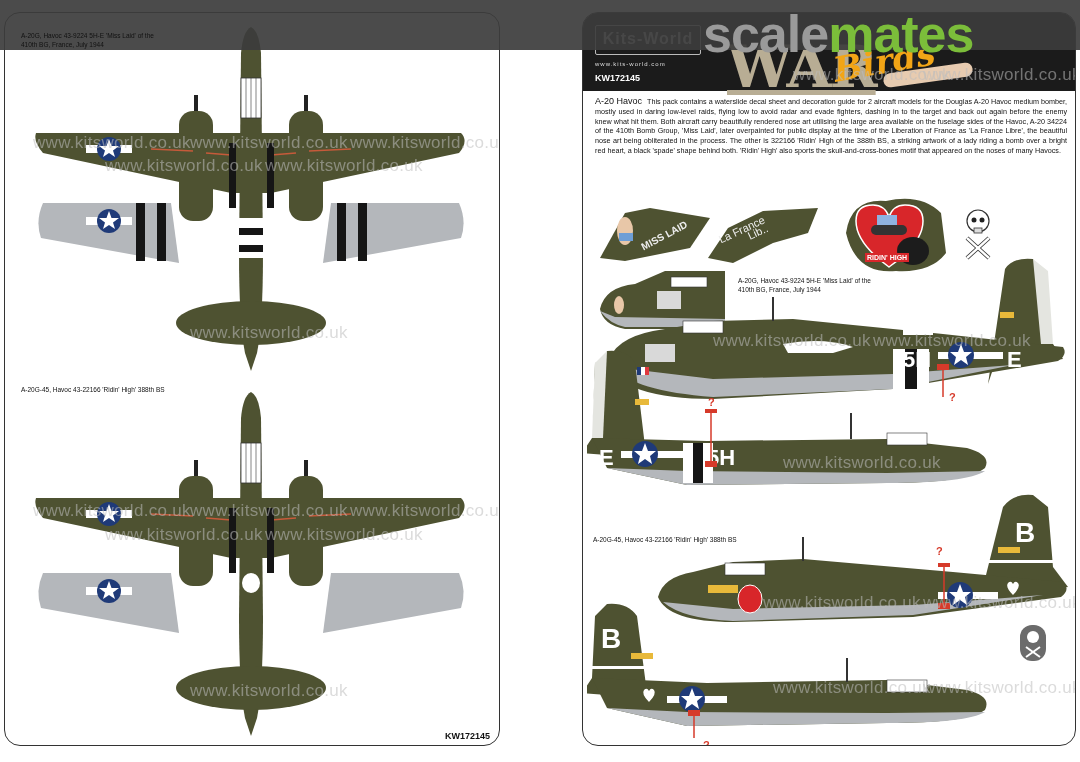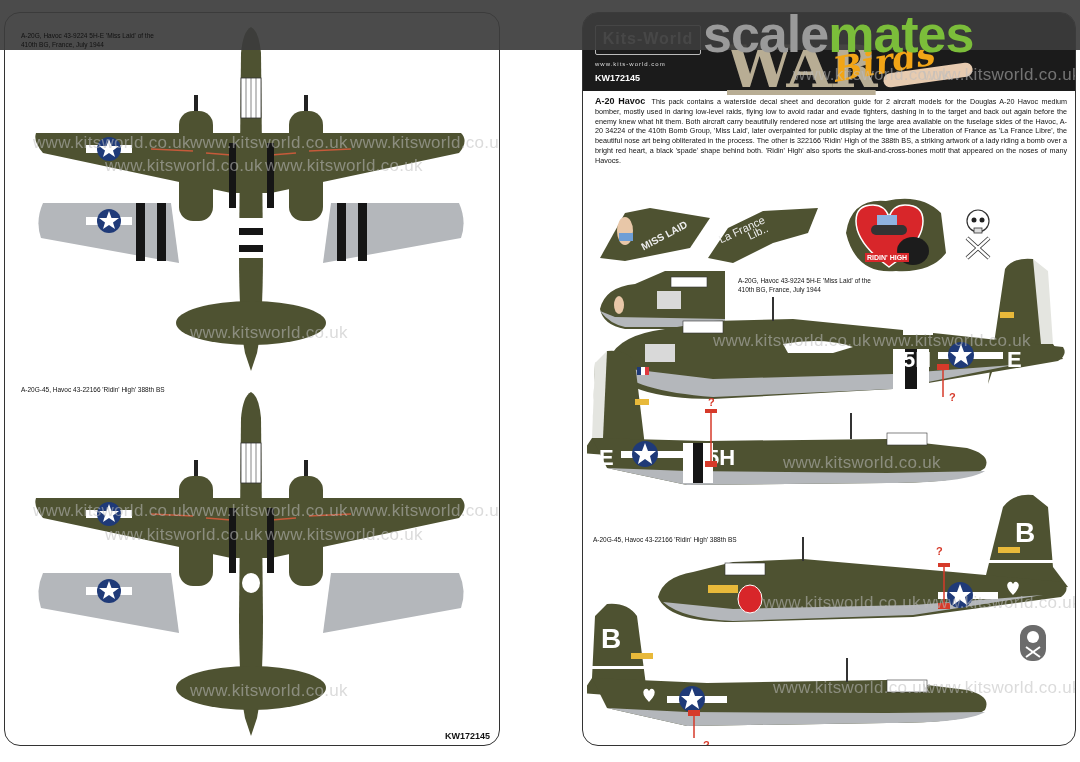--- a/index.html
+++ b/index.html
@@ -23,21 +23,21 @@
   .kw-url { position: absolute; left: 12px; top: 48px; font-size: 6px; color: #ddd; letter-spacing: 1px; }
   .kw-code { position: absolute; left: 12px; top: 60px; font-size: 9px; font-weight: bold; color: #fff; }
   .warbirds-war { position: absolute; left: 144px; top: 20px; font-size: 58px; font-weight: bold; color: #b8ad94; font-family: "DejaVu Serif", serif; letter-spacing: -2px; text-decoration: underline; }
   .warbirds-birds { position: absolute; left: 250px; top: 28px; font-size: 34px; font-style: italic; font-weight: bold; color: #f2a516; font-family: "DejaVu Serif", serif; transform: rotate(-10deg); }
   .pinup-deco { position: absolute; left: 300px; top: 55px; width: 90px; height: 14px; background: #e7cbb0; border-radius: 8px; transform: rotate(-8deg); }
   .scalemates { position: absolute; left: 703px; top: 4px; font-size: 52px; font-weight: bold; z-index: 20; letter-spacing: -1px; }
   .scalemates .s1 { color: #9a9a9a; }
   .scalemates .s2 { color: #7bbd3a; }
 
   .intro { position: absolute; left: 12px; top: 84px; width: 472px; font-size: 7.2px; line-height: 9.8px; color: #111; text-align: justify; }
-  .intro b { font-size: 9px; font-weight: bold; margin-right: 3px; }
+  .intro b { font-size: 9px; font-weight: normal; margin-right: 3px; }
 
   .kw-footer-code { position: absolute; left: 440px; top: 718px; font-size: 9px; font-weight: bold; color: #111; }
 
   svg { position: absolute; }
 </style>
 </head>
 <body>
 
 <div class="page">
 

